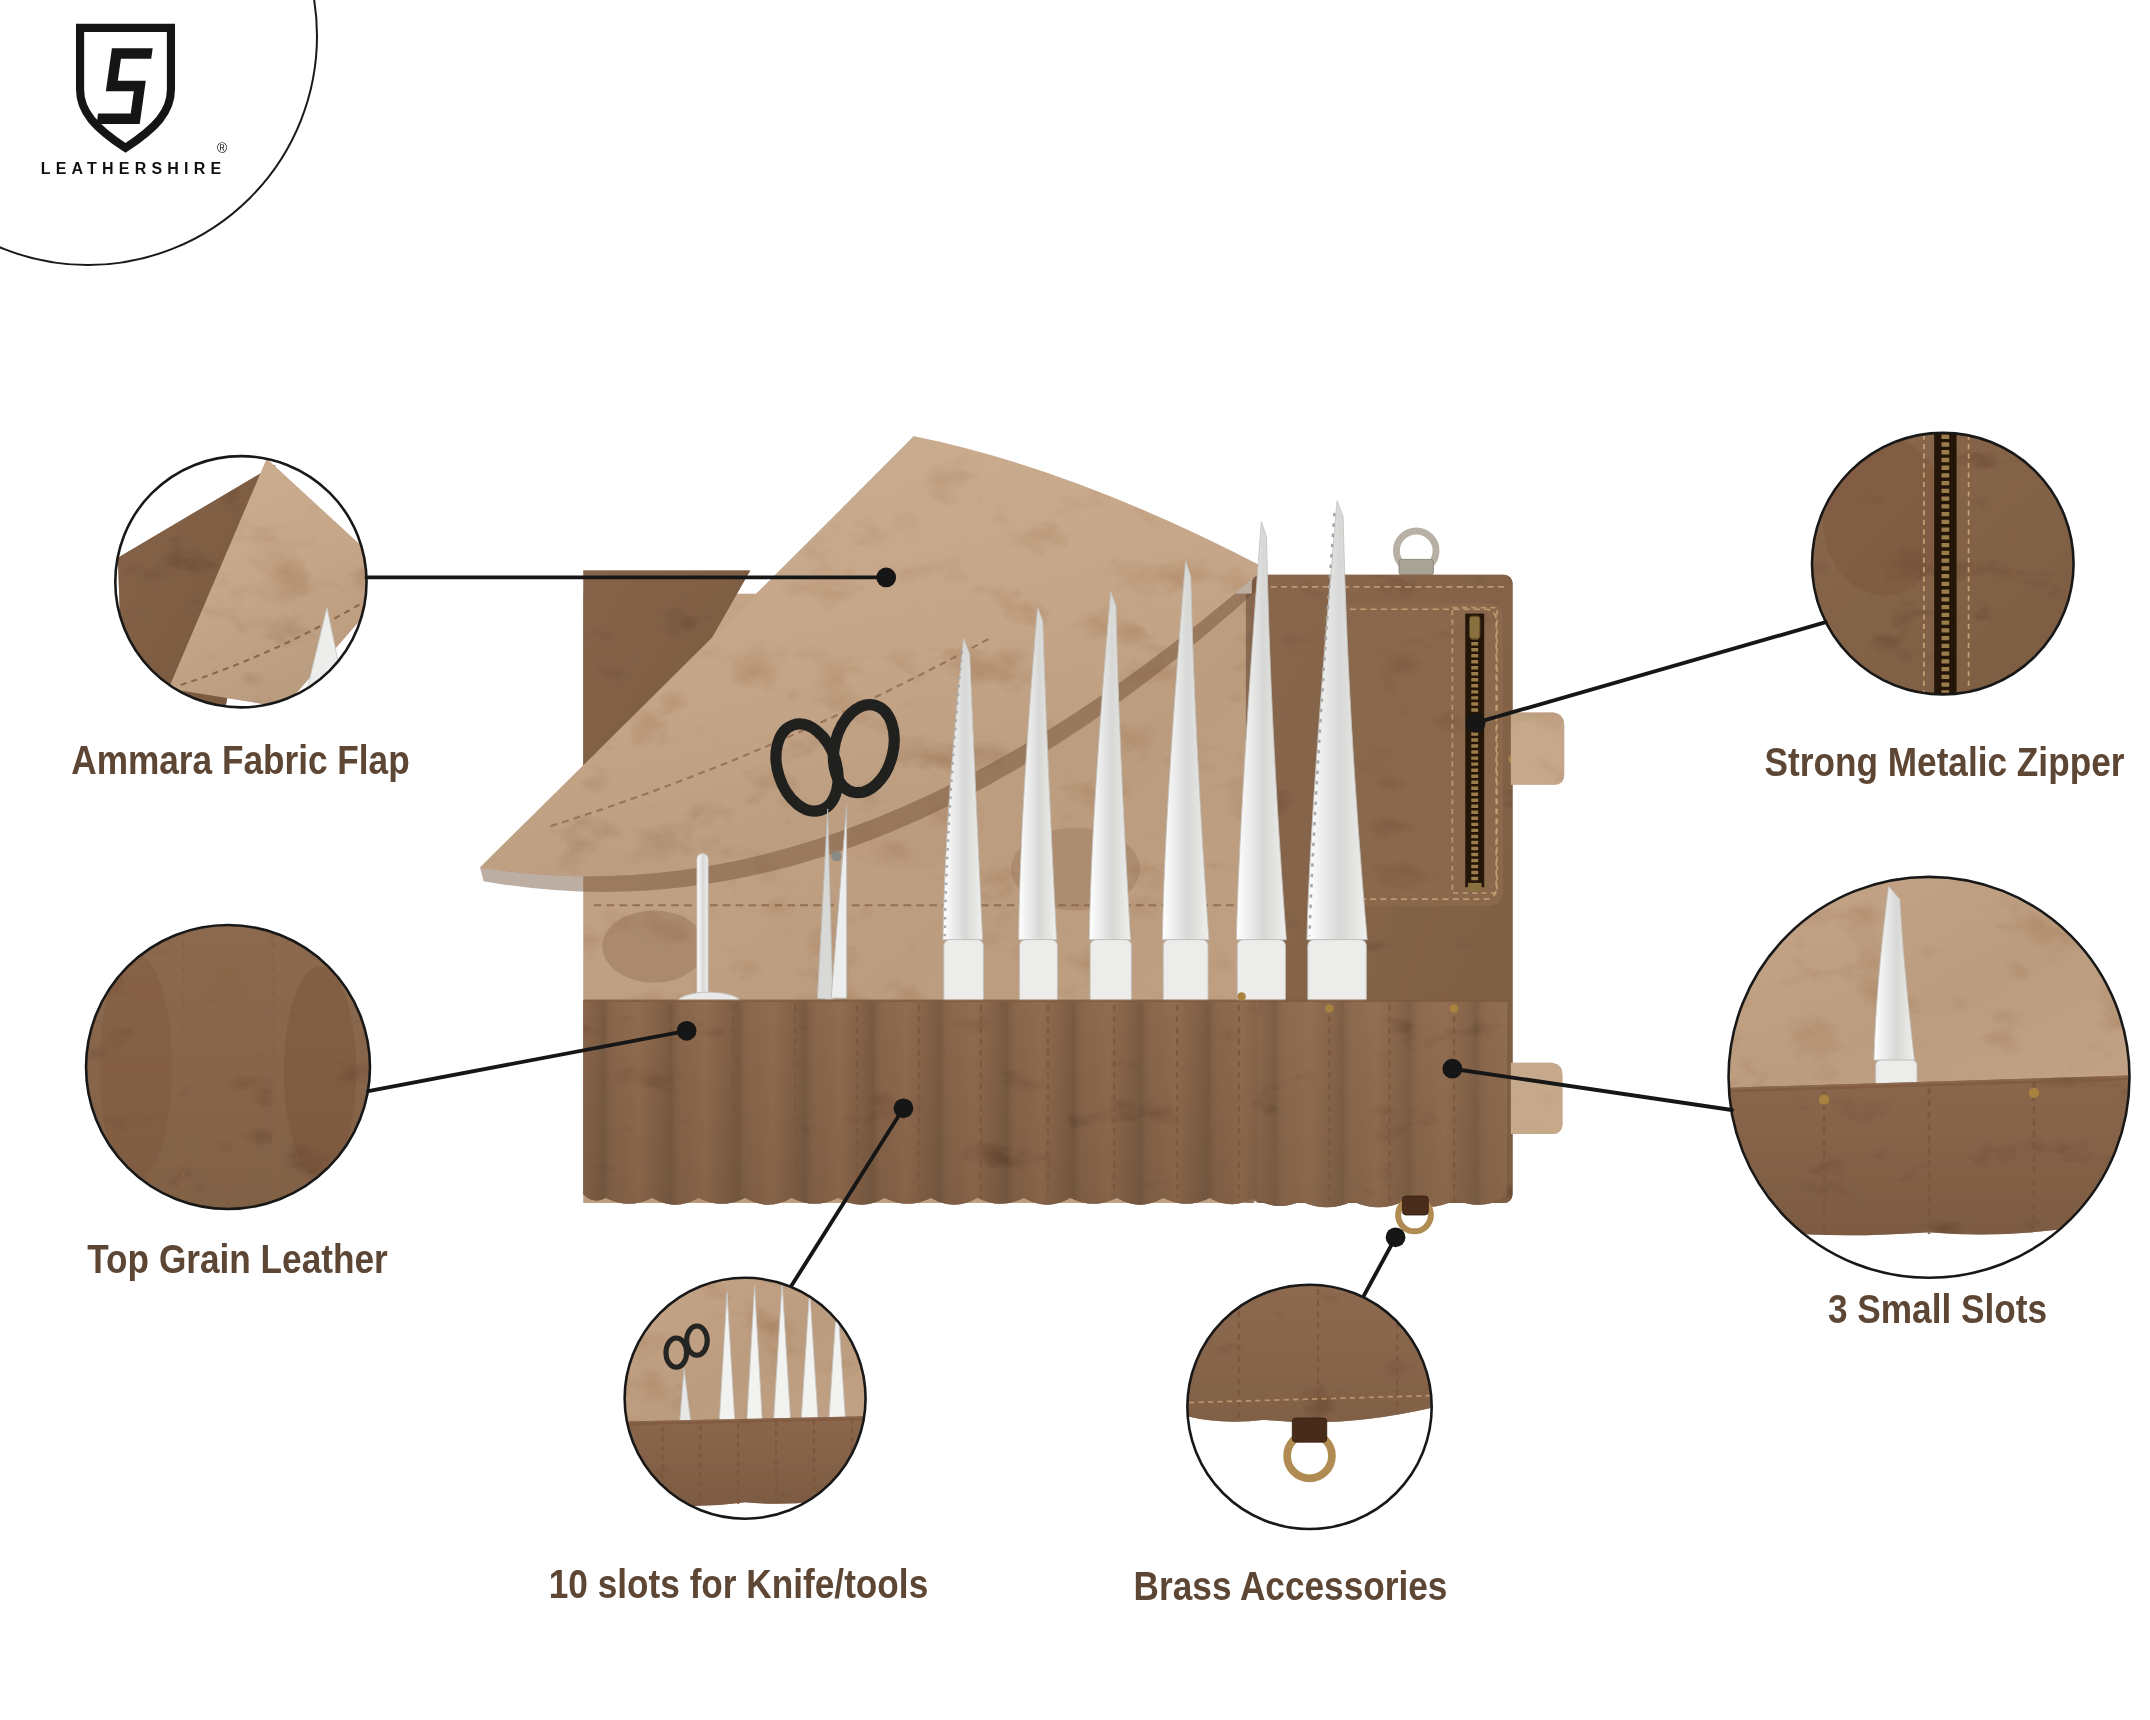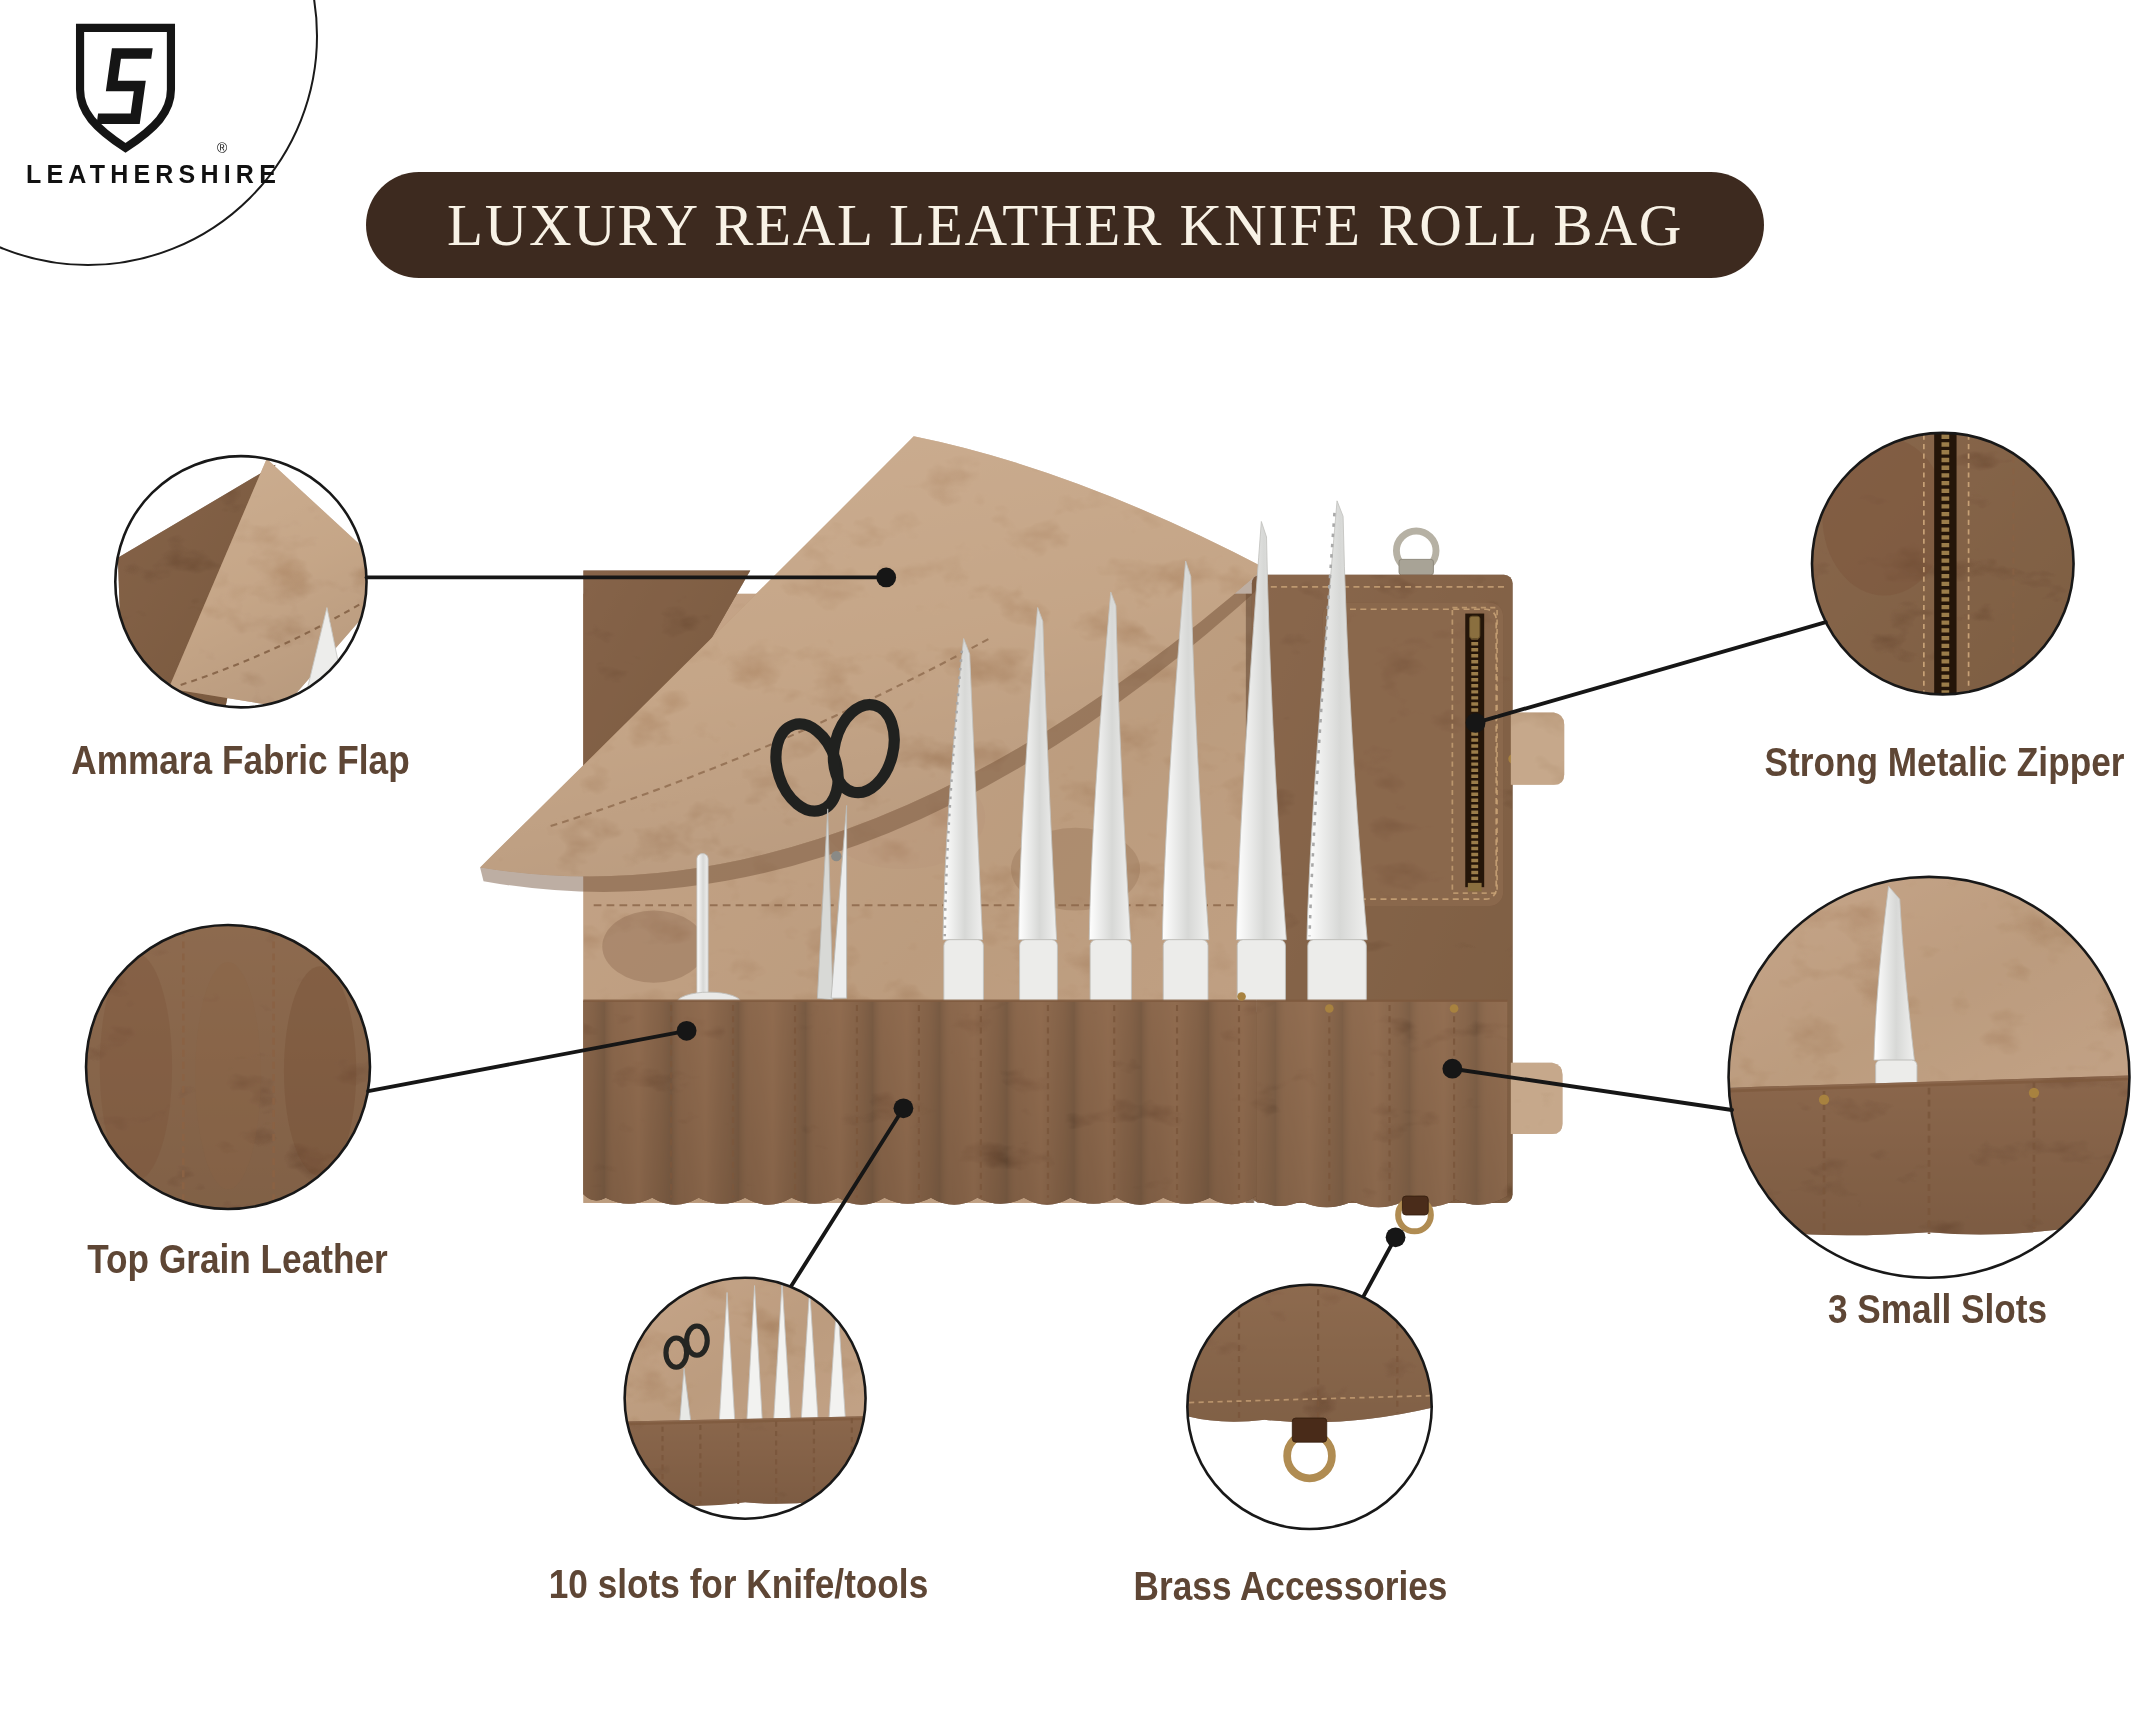--- a/index.html
+++ b/index.html
@@ -8,21 +8,21 @@
   }
   html,body{margin:0;padding:0;background:#fff;}
   .stage{position:relative;width:2151px;height:1721px;background:#ffffff;overflow:hidden;
          font-family:"Liberation Sans", sans-serif;}
   .scene{position:absolute;left:0;top:0;}
   
   .logo-circle{position:absolute;left:-142px;top:-194px;width:456px;height:456px;border-radius:50%;
                border:2.6px solid #1a1a1a;}
   .logo-mark{position:absolute;left:67px;top:22.4px;}
   .brand-row{position:absolute;left:26px;top:160px;width:215px;text-align:center;
-             font-size:25px;font-weight:700;letter-spacing:5.2px;color:#111;}
+             font-size:16px;font-weight:700;letter-spacing:5.2px;color:#111;}
   .reg-mark{position:absolute;left:217px;top:141px;font-size:13.8px;color:#111;font-weight:400;}
   
   .banner{position:absolute;left:366px;top:172px;width:1398px;height:106px;border-radius:53px;
           background:var(--banner-bg);display:flex;align-items:center;justify-content:center;}
   .banner span{font-family:"Liberation Serif", serif;font-size:59px;letter-spacing:1.7px;
                color:var(--banner-text);white-space:nowrap;}
   
   .feat{position:absolute;width:447px;text-align:center;font-size:40px;font-weight:700;
         color:var(--label-color);transform:scaleX(.88);white-space:nowrap;}
   .feat.ammara{left:17px;top:738px;}
@@ -384,23 +384,20 @@
     <path d="M11,5 H89 V58 C89,77 76,91 50,108 C24,91 11,77 11,58 Z" fill="none" stroke="#151515" stroke-width="7"></path>
     <g transform="skewX(-8) translate(8 0)">
       <path d="M64,27 L38,27 L38,55 L62,55 L62,83 L34,83" fill="none" stroke="#151515" stroke-width="9" stroke-linecap="square"></path>
     </g>
   </svg>
   <div class="brand-row">
     <span>LEATHERSHIRE</span>
   </div>
   <div class="reg-mark">®</div>
 
-  <div class="banner">
-    <span>LUXURY REAL LEATHER KNIFE ROLL BAG</span>
-  </div>
 
   <div class="feat ammara">Ammara Fabric Flap</div>
   <div class="feat topgrain">Top Grain Leather</div>
   <div class="feat zipper">Strong Metalic Zipper</div>
   <div class="feat smallslots">3 Small Slots</div>
   <div class="feat tenslots">10 slots for Knife/tools</div>
   <div class="feat brass">Brass Accessories</div>
 </div>
 
 

